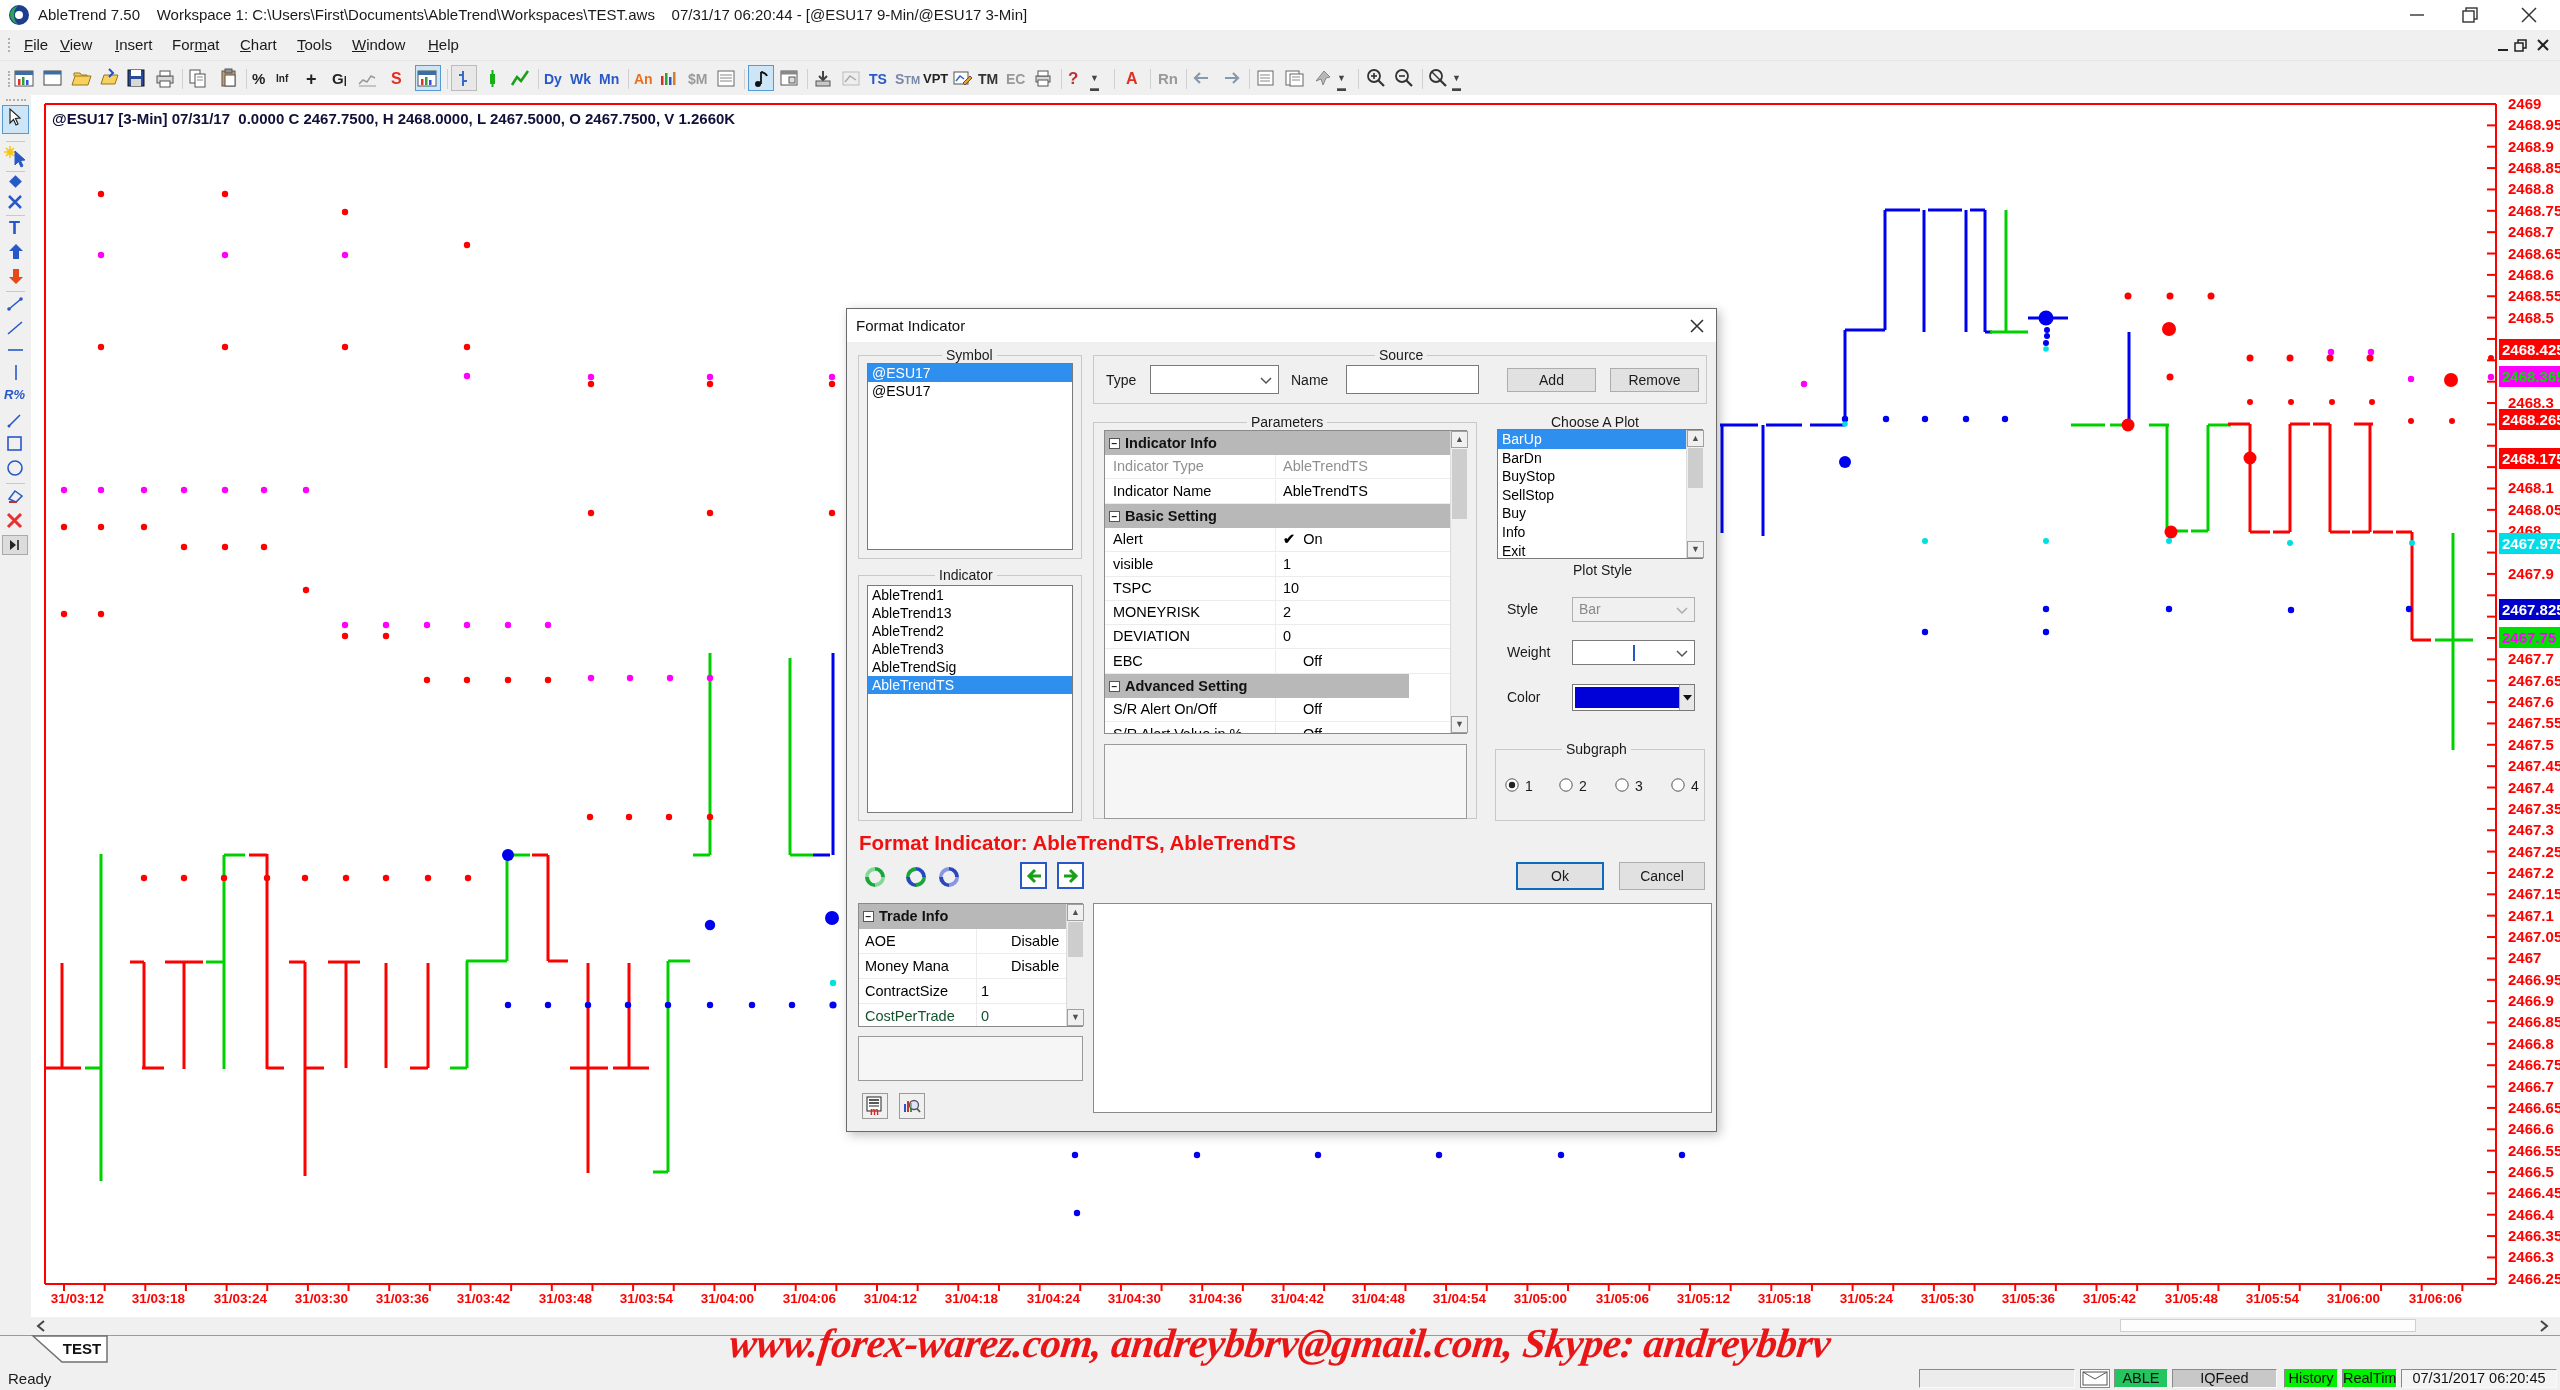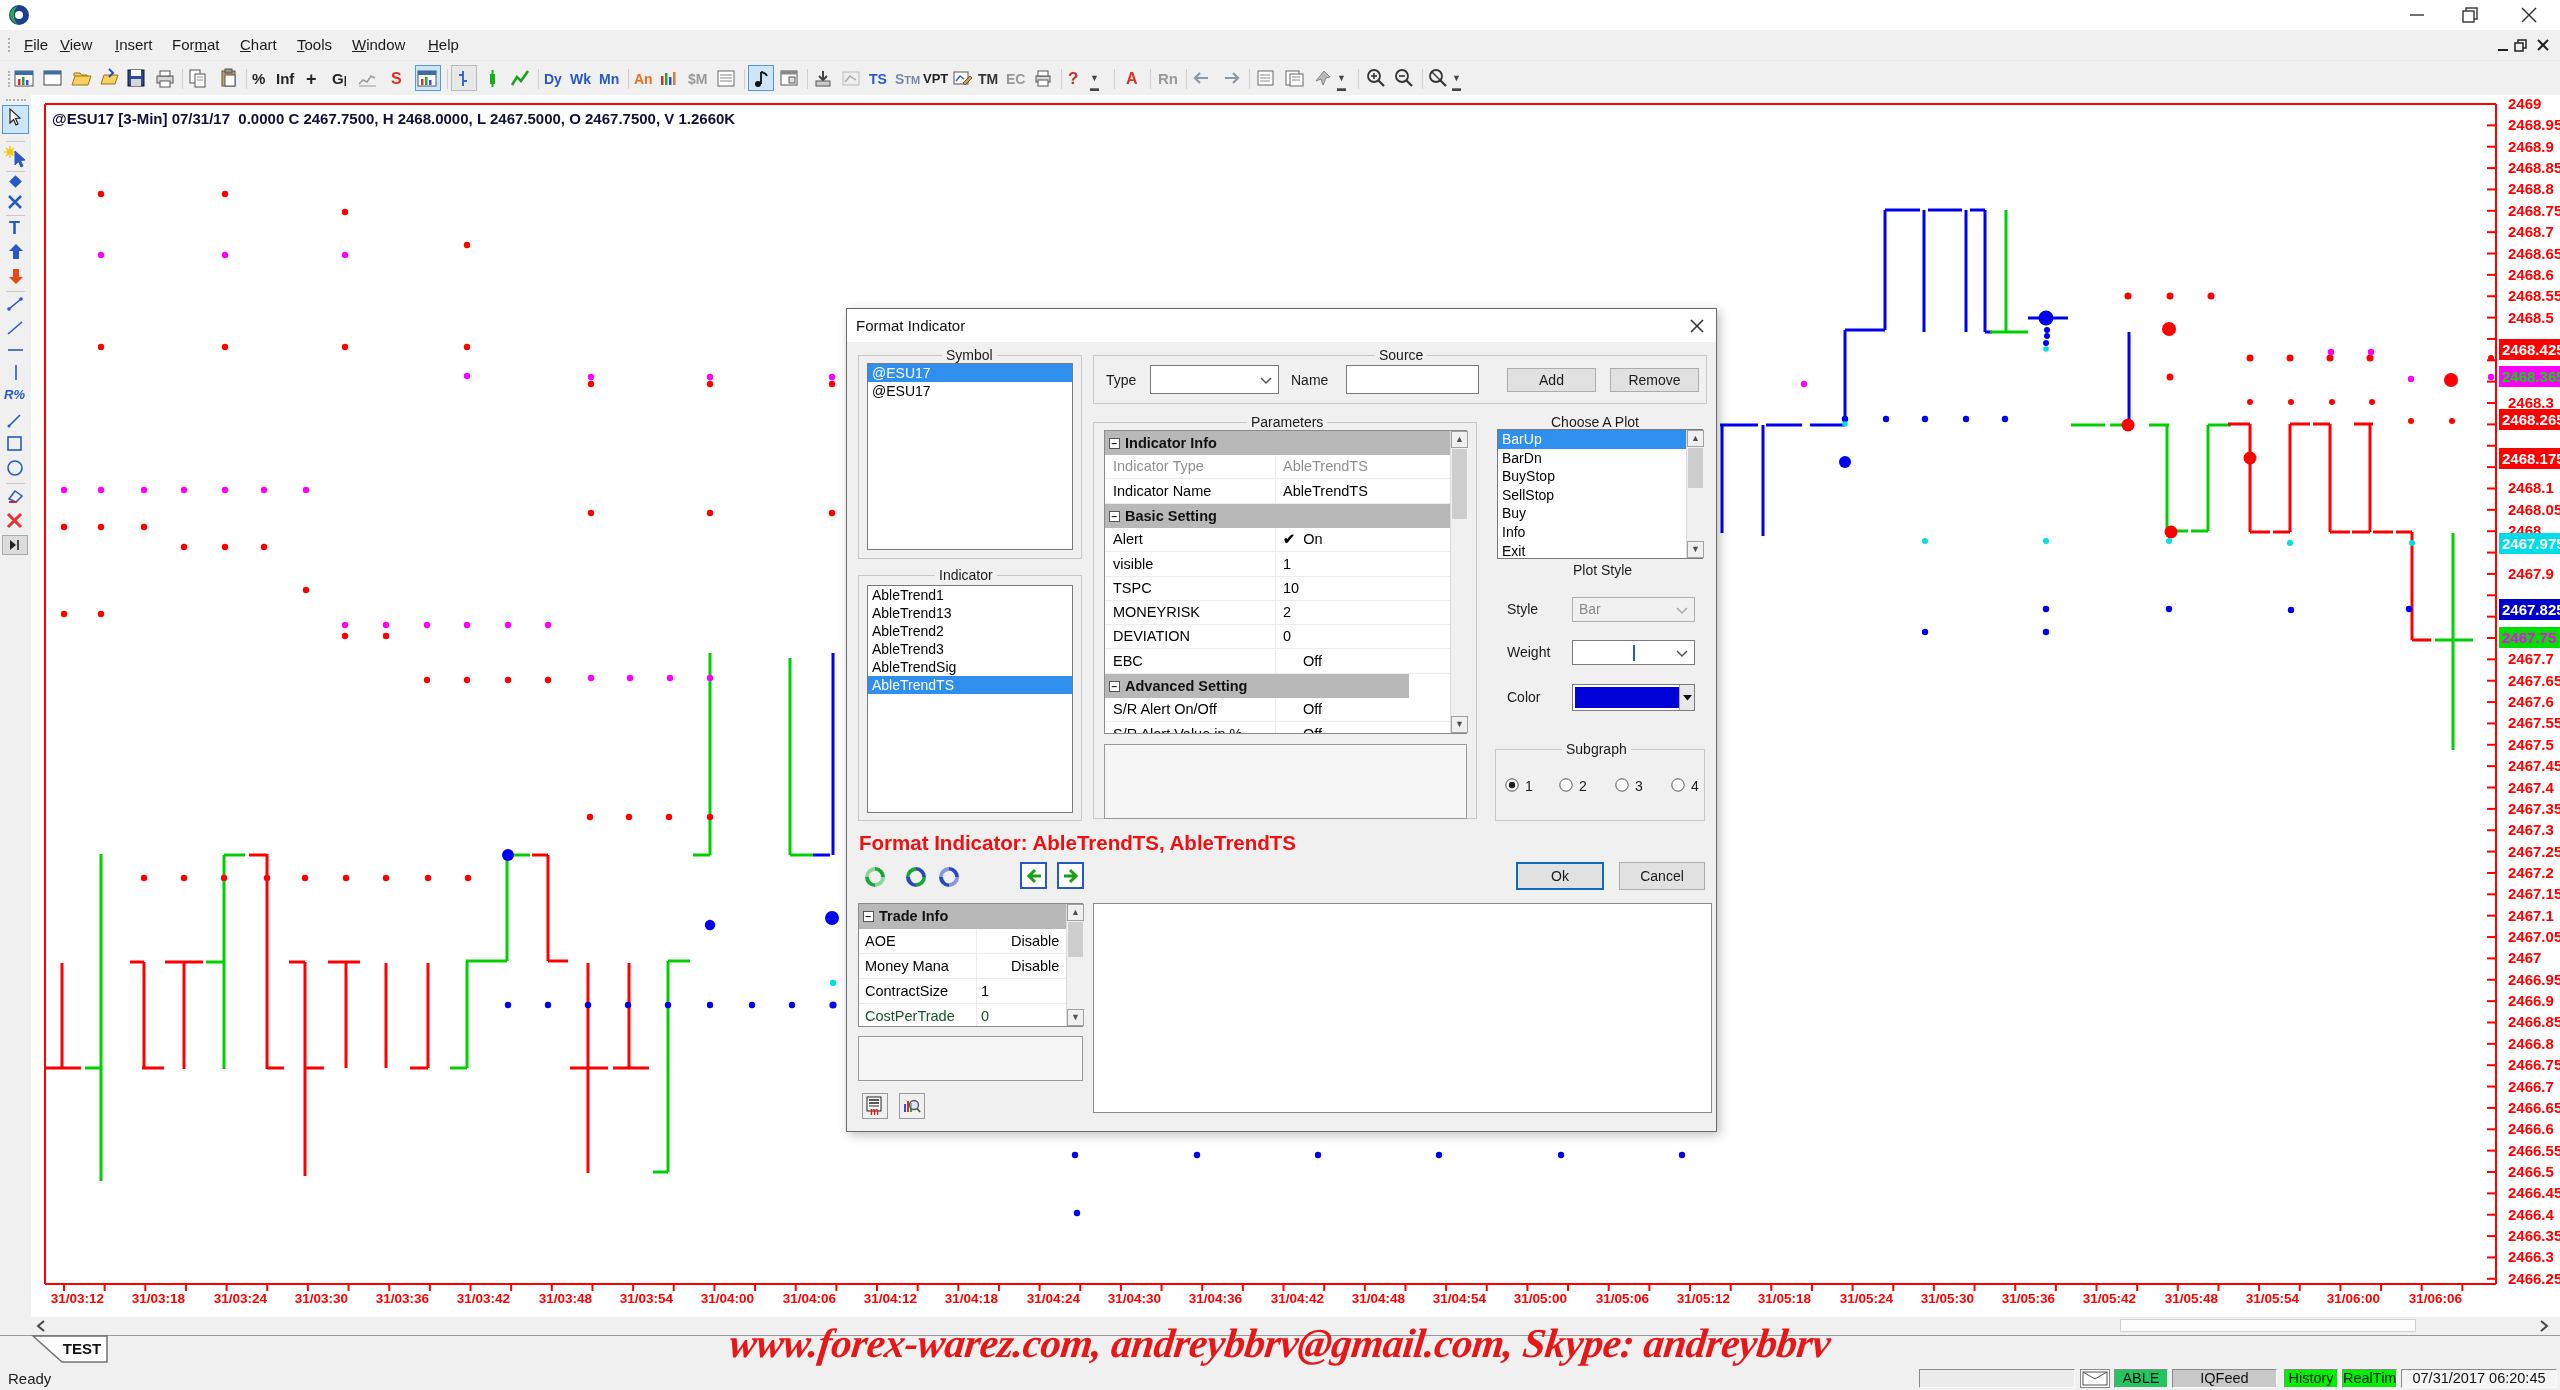--- a/index.html
+++ b/index.html
@@ -19,20 +19,21 @@
 .ghdr{background:#b8b8b8;font-weight:bold;color:#111;}
 .sb{position:absolute;width:17px;background:#f0f0f0;border-left:1px solid #dcdcdc}
 .sbb{position:absolute;left:0;width:17px;height:17px;background:#f0f0f0;border:1px solid #a0a0a0;text-align:center;font-size:9px;line-height:15px;color:#505050}
 </style></head><body>
 <div class="abs" style="left:0;top:0;width:2560px;height:30px;background:#ffffff;z-index:4">
     <svg class="abs" style="left:8px;top:4px" width="22" height="22">
       <circle cx="11" cy="11" r="10" fill="#1b3e8f"></circle>
       <path d="M11 2 a9 9 0 0 0 0 18 a5 9 0 0 1 0 -18" fill="#2ea44f"></path>
       <circle cx="11" cy="11" r="4" fill="#fff"></circle>
     </svg>
+    <span class="abs" style="left:38px;top:0;height:30px;line-height:30px;font-size:15px;color:#1a1a1a">AbleTrend 7.50&nbsp;&nbsp;&nbsp;&nbsp;Workspace 1: C:\Users\First\Documents\AbleTrend\Workspaces\TEST.aws&nbsp;&nbsp;&nbsp;&nbsp;07/31/17 06:20:44 - [@ESU17 9-Min/@ESU17 3-Min]</span>
     <svg class="abs" style="left:2400px;top:0" width="160" height="30">
       <line x1="10" y1="15" x2="24" y2="15" stroke="#333" stroke-width="1.4"></line>
       <rect x="66" y="8" width="11" height="11" fill="none" stroke="#333" stroke-width="1.4"></rect>
       <rect x="63" y="11" width="11" height="11" fill="#fff" stroke="#333" stroke-width="1.4"></rect>
       <line x1="122" y1="8" x2="136" y2="22" stroke="#333" stroke-width="1.5"></line>
       <line x1="136" y1="8" x2="122" y2="22" stroke="#333" stroke-width="1.5"></line>
     </svg>
   </div>
 <div class="abs" style="left:0;top:30px;width:2560px;height:30px;background:#f0f0f0;z-index:4">
     <div class="abs" style="left:8px;top:8px;width:3px;height:14px;border-left:2px dotted #b0b0b0"></div>
@@ -89,21 +90,21 @@
       <line x1="9" y1="9" x2="15" y2="9" stroke="#888"></line>
       <line x1="9" y1="12" x2="15" y2="12" stroke="#888"></line>
     </svg>
     <svg class="abs" style="left:219px;top:7px;" width="22" height="22">
       <rect x="3" y="3" width="13" height="15" fill="#c8a060" stroke="#555"></rect>
       <rect x="6" y="1" width="7" height="4" fill="#909090" stroke="#555"></rect>
       <rect x="6" y="7" width="10" height="11" fill="#fff" stroke="#555"></rect>
     </svg>
     <div class="abs" style="left:246px;top:8px;width:1px;height:20px;background:#d0d0d0"></div>
     <span class="abs" style="left:252px;top:7px;font-size:15px;font-weight:bold;color:#222;line-height:22px;white-space:nowrap">%</span>
-    <span class="abs" style="left:276px;top:7px;font-size:15px;font-weight:bold;color:#222;line-height:22px;white-space:nowrap">Inf</span>
+    <span class="abs" style="left:276px;top:7px;font-size:10px;font-weight:bold;color:#222;line-height:22px;white-space:nowrap">Inf</span>
     <span class="abs" style="left:306px;top:7px;font-size:18px;font-weight:bold;color:#222;line-height:22px;white-space:nowrap">+</span>
     <span class="abs" style="left:332px;top:7px;font-size:15px;font-weight:bold;color:#222;line-height:22px;white-space:nowrap">G<span style="font-size:11px">|</span></span>
     <svg class="abs" style="left:357px;top:7px;" width="22" height="22">
       <path d="M2 16 L6 12 L10 14 L14 8 L18 10" fill="none" stroke="#999" stroke-width="1.5"></path>
       <line x1="2" y1="18" x2="19" y2="18" stroke="#999"></line>
     </svg>
     <span class="abs" style="left:391px;top:7px;font-size:16px;font-weight:bold;color:#e03020;line-height:22px;white-space:nowrap">S</span>
     <div class="abs" style="left:415px;top:4px;width:26px;height:26px;background:#cde6f7;border:1px solid #5599d5"></div>
     <svg class="abs" style="left:417px;top:7px;" width="22" height="22">
       <rect x="1" y="3" width="18" height="15" fill="#fff" stroke="#555"></rect>

